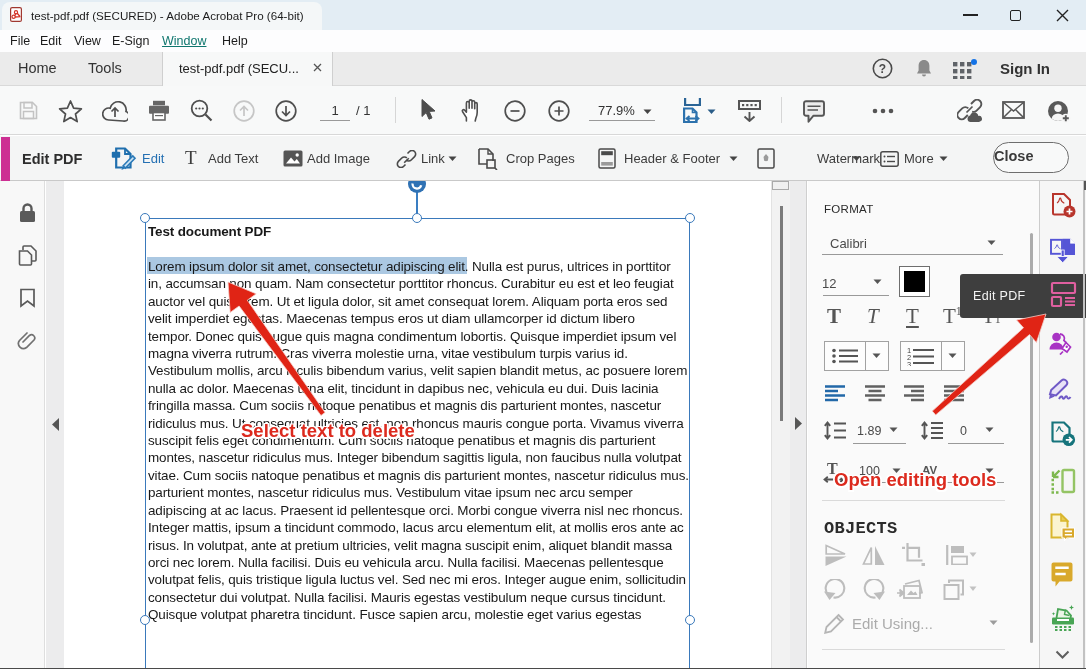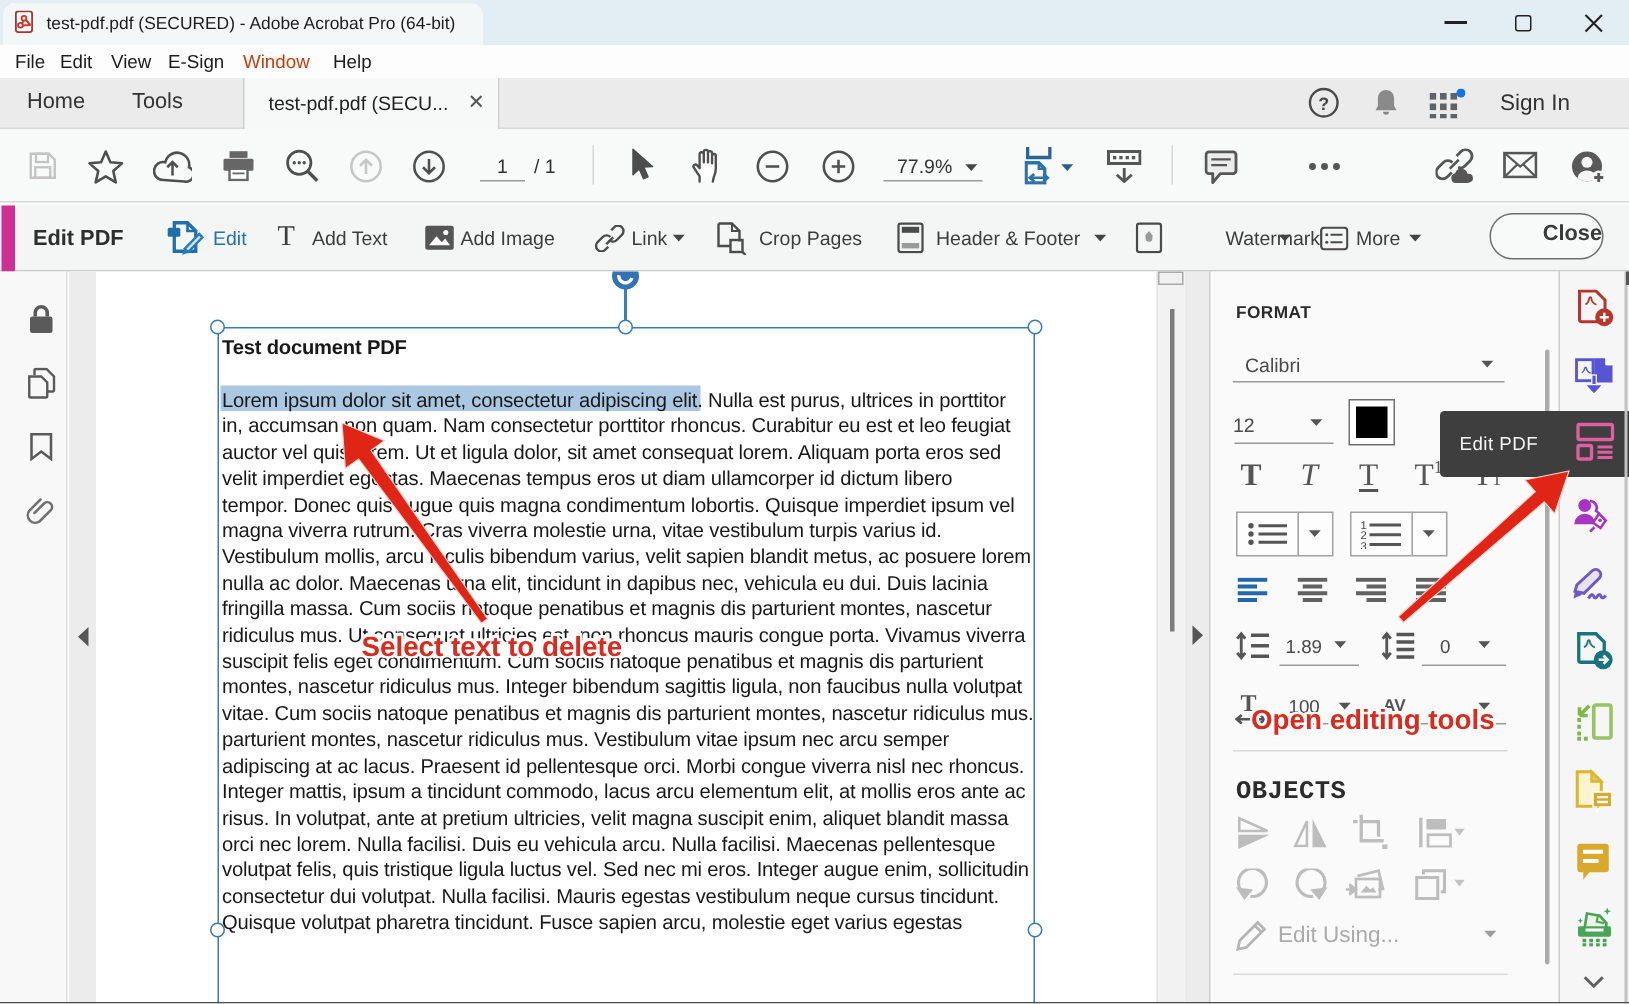--- a/index.html
+++ b/index.html
@@ -26,21 +26,21 @@
 <div class="abs" style="left:1010px;top:10px;width:11px;height:11px;border:1.4px solid #222;border-radius:2px;"></div>
 <svg class="abs" style="left:1056px;top:9px" width="13" height="13" viewBox="0 0 13 13">
     <path d="M1 1 L12 12 M12 1 L1 12" stroke="#222" stroke-width="1.4"></path>
   </svg>
 
 <div class="abs" style="left:0;top:30px;width:1086px;height:22px;background:#fdfdfe;"></div>
 <div class="abs" style="left:10px;top:34px;font-size:12.5px;color:#1c1c1c;">File</div>
 <div class="abs" style="left:40px;top:34px;font-size:12.5px;color:#1c1c1c;">Edit</div>
 <div class="abs" style="left:74px;top:34px;font-size:12.5px;color:#1c1c1c;">View</div>
 <div class="abs" style="left:112px;top:34px;font-size:12.5px;color:#1c1c1c;">E-Sign</div>
-<div class="abs" style="left:162px;top:34px;font-size:12.5px;color:#c2410c;">Window</div>
+<div class="abs" style="left:162px;top:34px;font-size:12.5px;color:#0f766e;text-decoration:underline;">Window</div>
 <div class="abs" style="left:222px;top:34px;font-size:12.5px;color:#1c1c1c;">Help</div>
 
 <div class="abs" style="left:0;top:52px;width:1086px;height:34px;background:#ebebeb;border-bottom:1px solid #d9d9d9;"></div>
 <div class="abs" style="left:18px;top:60px;font-size:14.5px;color:#333;">Home</div>
 <div class="abs" style="left:88px;top:60px;font-size:14.5px;color:#333;">Tools</div>
 <div class="abs" style="left:162px;top:52px;width:171px;height:35px;background:#f7f8f8;border-left:1px solid #cfcfcf;border-right:1px solid #cfcfcf;"></div>
 <div class="abs" style="left:179px;top:61px;font-size:13px;color:#222;">test-pdf.pdf (SECU...</div>
 <svg class="abs" style="left:313px;top:63px" width="9" height="9" viewBox="0 0 9 9">
     <path d="M1 1 L8 8 M8 1 L1 8" stroke="#555" stroke-width="1.3"></path>
   </svg>
@@ -60,21 +60,21 @@
       <rect x="14" y="3" width="4.4" height="4.4"></rect>
     <rect x="0" y="10" width="4.4" height="4.4"></rect>
       <rect x="7" y="10" width="4.4" height="4.4"></rect>
       <rect x="14" y="10" width="4.4" height="4.4"></rect>
     <rect x="0" y="17" width="4.4" height="3"></rect>
       <rect x="7" y="17" width="4.4" height="3"></rect>
       <rect x="14" y="17" width="4.4" height="3"></rect>
   </g>
   <circle cx="21" cy="3" r="3" fill="#1473e6"></circle>
 </svg>
-<div class="abs" style="left:1000px;top:60px;font-size:15px;font-weight:normal;color:#323232;">Sign In</div>
+<div class="abs" style="left:1000px;top:60px;font-size:15px;font-weight:bold;color:#323232;">Sign In</div>
 
 <div class="abs" style="left:0;top:86px;width:1086px;height:49px;background:#f8f9f9;border-bottom:1px solid #d8d8d8;"></div>
 
 <svg class="abs" style="left:19px;top:101px" width="19" height="19" viewBox="0 0 19 19">
   <path d="M1.5 1.5 h12 l4 4 v12 h-16 z" fill="none" stroke="#c3c3c3" stroke-width="1.6"></path>
   <rect x="5" y="1.5" width="8" height="5.5" fill="none" stroke="#c3c3c3" stroke-width="1.5"></rect>
   <rect x="4.5" y="10.5" width="10" height="7" fill="none" stroke="#c3c3c3" stroke-width="1.5"></rect>
 </svg>
 
 <svg class="abs" style="left:58px;top:99px" width="25" height="24" viewBox="0 0 25 24">
@@ -261,21 +261,21 @@
   <circle cx="4.5" cy="5.5" r="1" fill="#4a4a4a"></circle>
     <path d="M7 5.5 h8" stroke="#4a4a4a" stroke-width="1.4"></path>
   <circle cx="4.5" cy="10.5" r="1" fill="#4a4a4a"></circle>
     <path d="M7 10.5 h8" stroke="#4a4a4a" stroke-width="1.4"></path>
 </svg>
 <div class="abs" style="left:904px;top:151px;font-size:13px;color:#3c3c3c;">More</div>
 <svg class="abs" style="left:939px;top:156px" width="9" height="6" viewBox="0 0 9 6">
     <path d="M0.5 0.5 L4.5 5 L8.5 0.5 Z" fill="#444"></path>
   </svg>
 
-<div class="abs" style="left:993px;top:142px;width:76px;height:31px;border:1.6px solid #6e6e6e;border-radius:16px;background:#f8f9f9;text-align:right;line-height:27px;font-size:14.5px;font-weight:bold;color:#3b3b3b;">Close</div>
+<div class="abs" style="left:993px;top:142px;width:76px;height:31px;border:1.6px solid #6e6e6e;border-radius:16px;background:#f8f9f9;text-align:left;line-height:27px;font-size:14.5px;font-weight:bold;color:#3b3b3b;">Close</div>
 
 <div class="abs" style="left:0;top:181px;width:45px;height:488px;background:#f8f8f8;border-right:1px solid #dedede;"></div>
 
 <svg class="abs" style="left:18px;top:203px" width="19" height="20" viewBox="0 0 19 20">
   <rect x="2" y="8" width="15" height="11" rx="1.5" fill="#5a5a5a"></rect>
   <path d="M5.5 8 V5.5 a4 4 0 0 1 8 0 V8" fill="none" stroke="#5a5a5a" stroke-width="2.4"></path>
 </svg>
 
 <svg class="abs" style="left:18px;top:245px" width="20" height="21" viewBox="0 0 20 21">
   <path d="M5 5 V2 a1 1 0 0 1 1-1 h7 l5 5 v9 a1 1 0 0 1-1 1 h-3" fill="none" stroke="#5a5a5a" stroke-width="1.6"></path>
@@ -344,21 +344,21 @@
 
 <div class="abs" style="left:140px;top:213px;width:10px;height:10px;border:1.7px solid #3a79bb;border-radius:50%;background:#fff;"></div>
 <div class="abs" style="left:412px;top:213px;width:10px;height:10px;border:1.7px solid #3a79bb;border-radius:50%;background:#fff;"></div>
 <div class="abs" style="left:685px;top:213px;width:10px;height:10px;border:1.7px solid #3a79bb;border-radius:50%;background:#fff;"></div>
 <div class="abs" style="left:140px;top:615px;width:10px;height:10px;border:1.7px solid #3a79bb;border-radius:50%;background:#fff;"></div>
 <div class="abs" style="left:685px;top:615px;width:10px;height:10px;border:1.7px solid #3a79bb;border-radius:50%;background:#fff;"></div>
 
 <div class="abs" style="left:808px;top:181px;width:231px;height:488px;background:#fafafa;"></div>
 <div class="abs" style="left:1030px;top:233px;width:3px;height:410px;background:#ababab;border-radius:2px;"></div>
 <div class="abs" style="left:1039px;top:181px;width:1px;height:488px;background:#cccccc;"></div>
-<div class="abs" style="left:824px;top:203px;font-size:11.5px;font-weight:bold;color:#2b2b2b;letter-spacing:0.3px;">FORMAT</div>
+<div class="abs" style="left:824px;top:203px;font-size:11.5px;font-weight:normal;color:#2b2b2b;letter-spacing:0.3px;">FORMAT</div>
 
 <div class="abs" style="left:822px;top:232px;width:181px;height:23px;border-bottom:1px solid #999;"></div>
 <div class="abs" style="left:830px;top:236px;font-size:13px;color:#4a4a4a;">Calibri</div>
 <svg class="abs" style="left:987px;top:240px" width="9" height="6" viewBox="0 0 9 6">
     <path d="M0.5 0.5 L4.5 5 L8.5 0.5 Z" fill="#555"></path>
   </svg>
 
 <div class="abs" style="left:823px;top:273px;width:66px;height:23px;border-bottom:1px solid #999;"></div>
 <div class="abs" style="left:822px;top:276px;font-size:13px;color:#4a4a4a;">12</div>
 <svg class="abs" style="left:873px;top:279px" width="9" height="6" viewBox="0 0 9 6">

